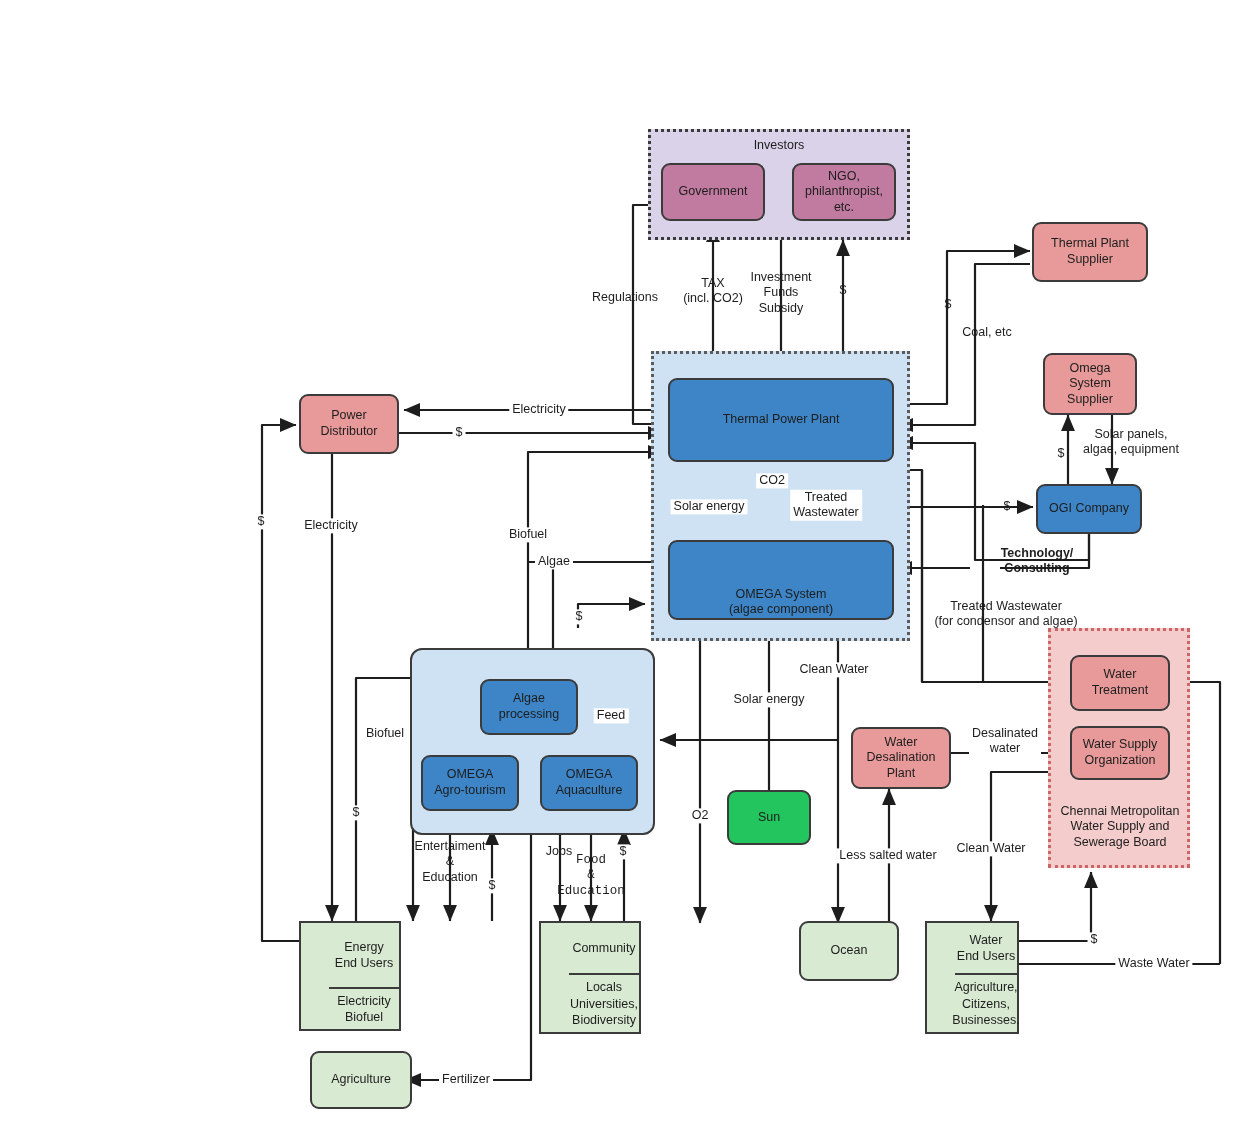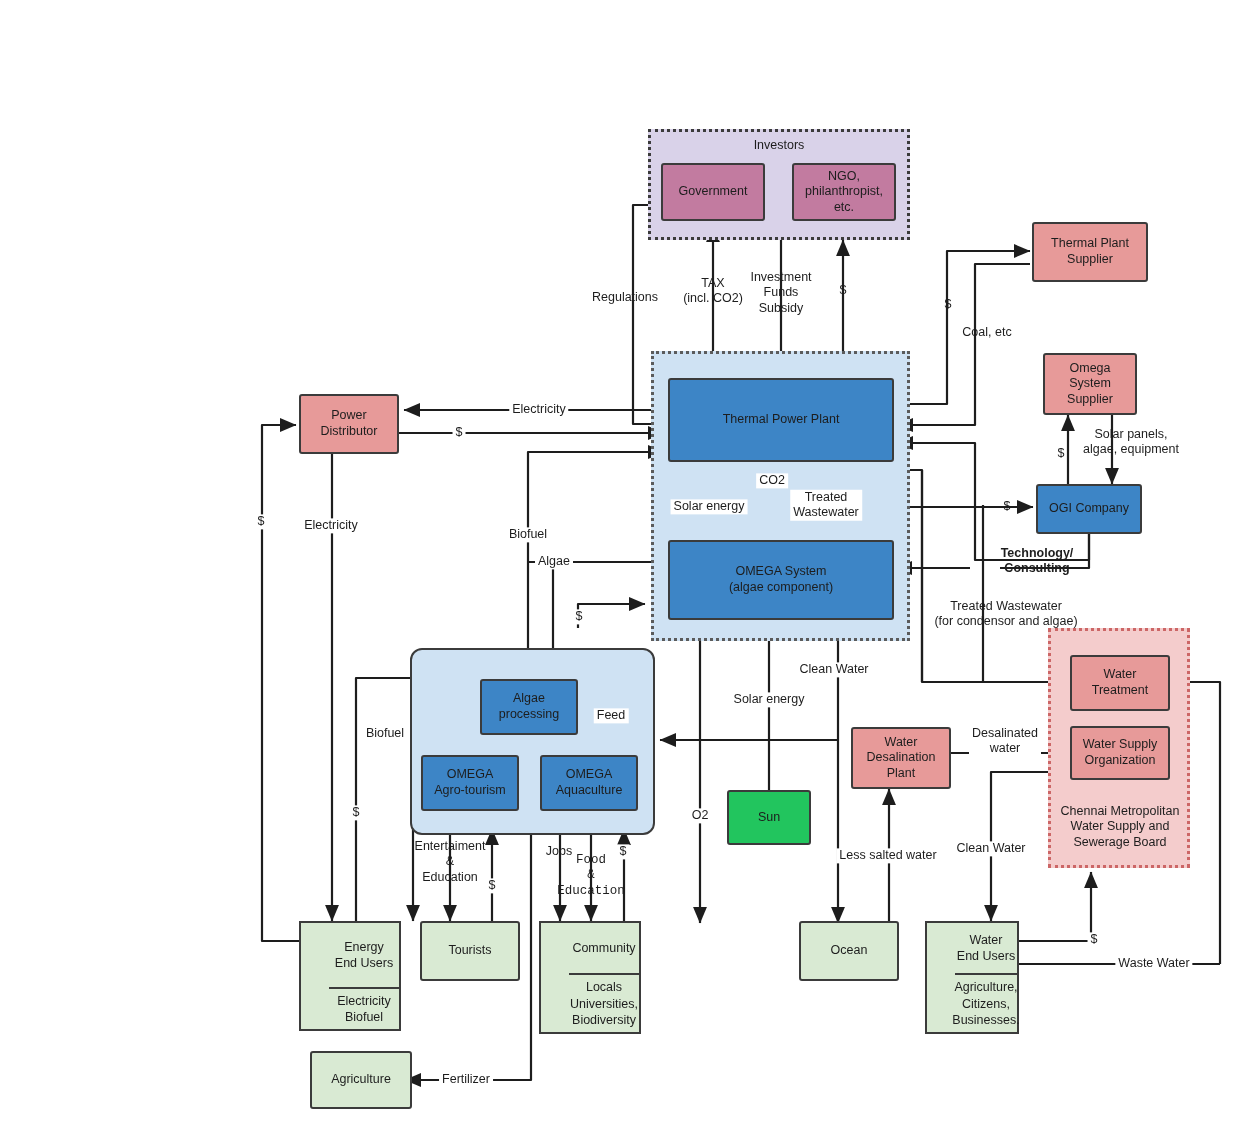--- a/index.html
+++ b/index.html
@@ -1,21 +1,21 @@
 <!DOCTYPE html>
 <html><head>
 <meta charset="utf-8">
 <style>
   html,body{margin:0;padding:0;background:#ffffff;}
   body{font-family:"Liberation Sans","DejaVu Sans",sans-serif;}
   #stage{position:relative;width:1239px;height:1131px;background:#fff;overflow:hidden;}
   svg#wires{position:absolute;left:0;top:0;width:1239px;height:1131px;pointer-events:none;}
 
   .node{position:absolute;box-sizing:border-box;display:flex;align-items:center;justify-content:center;
-        text-align:center;border:2px solid #3b3b3b;border-radius:3px;color:#1d1d1d;
+        text-align:center;border:2px solid #3b3b3b;border-radius:9px;color:#1d1d1d;
         font-size:12.5px;line-height:1.25;z-index:3;}
   .grp{position:absolute;box-sizing:border-box;border:3px dotted #555;z-index:1;}
   .grp-title{position:absolute;width:100%;text-align:center;top:6px;font-size:12.5px;color:#1d1d1d;}
 
   .blue{background:#3d85c6;border-color:#3b3b3b;}
   .pink{background:#e79a99;}
   .mauve{background:#c27ba0;}
   .green{background:#d9ead3;}
   .amber{background:#22c55e;}
   .grp-lav{background:#d9d2e9;border-color:#3b3b3b;}
@@ -156,21 +156,21 @@
   <div class="node mauve" style="left:792px;top:163px;width:104px;height:58px;">
     <span style="white-space:pre-line">NGO,
 philanthropist,
 etc.</span>
   </div>
 
   <div class="node blue" style="left:668px;top:378px;width:226px;height:84px;">
     <span style="white-space:pre-line">Thermal Power Plant</span>
   </div>
 
-  <div class="node blue" style="left:668px;top:540px;width:226px;height:80px;">
+  <div class="node blue" style="left:668px;top:540px;width:226px;height:80px;align-items:flex-end;">
     <span style="white-space:pre-line">OMEGA System
 (algae component)</span>
   </div>
 
   <div class="node pink" style="left:1032px;top:222px;width:116px;height:60px;">
     <span style="white-space:pre-line">Thermal Plant
 Supplier</span>
   </div>
 
   <div class="node pink" style="left:1043px;top:353px;width:94px;height:62px;">
@@ -218,23 +218,20 @@
 Treatment</span>
   </div>
 
   <div class="node pink" style="left:1070px;top:726px;width:100px;height:54px;">
     <span style="white-space:pre-line">Water Supply
 Organization</span>
   </div>
 
   <div class="lbl" style="left:1120px;top:827px;white-space:pre-line;width:120px;transform:translate(-50%,-50%);">Chennai Metropolitan Water Supply and Sewerage Board</div>
 
-  <div class="node green" style="left:420px;top:921px;width:100px;height:60px;">
-    <span style="white-space:pre-line">Tourists</span>
-  </div>
 
 
   <div class="node green" style="left:799px;top:921px;width:100px;height:60px;">
     <span style="white-space:pre-line">Ocean</span>
   </div>
 
   <div class="node green" style="left:299px;top:1051px;width:102px;height:58px;margin-left:11px;">
     <span style="white-space:pre-line">Agriculture</span>
   </div>
 

